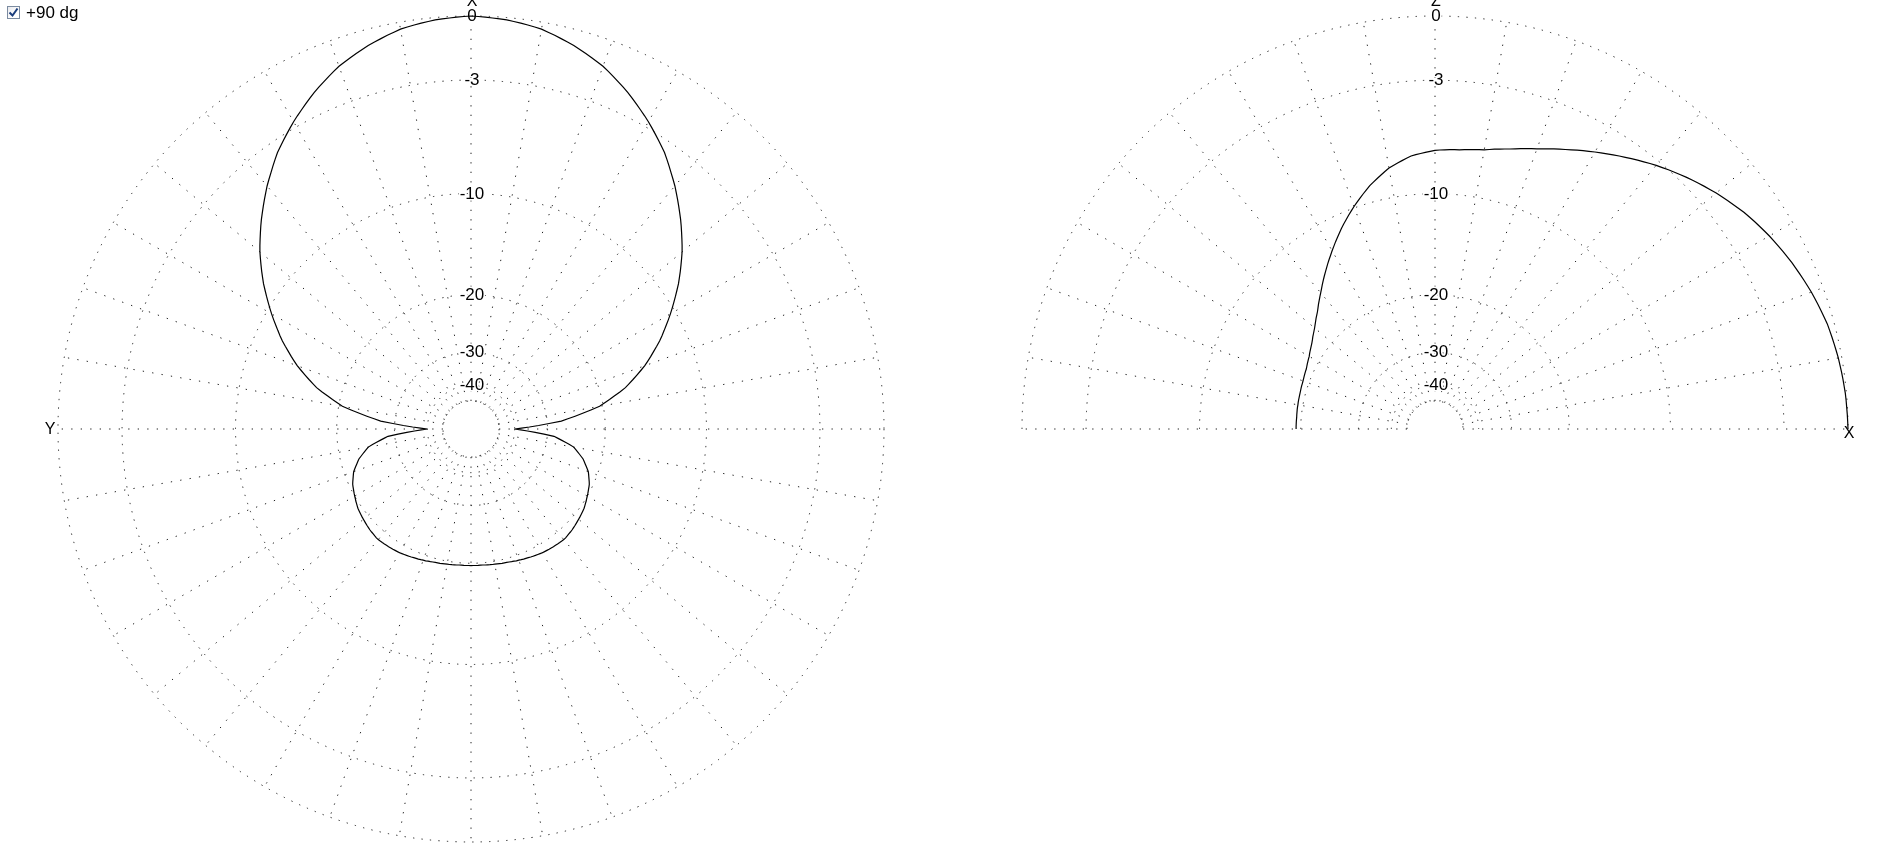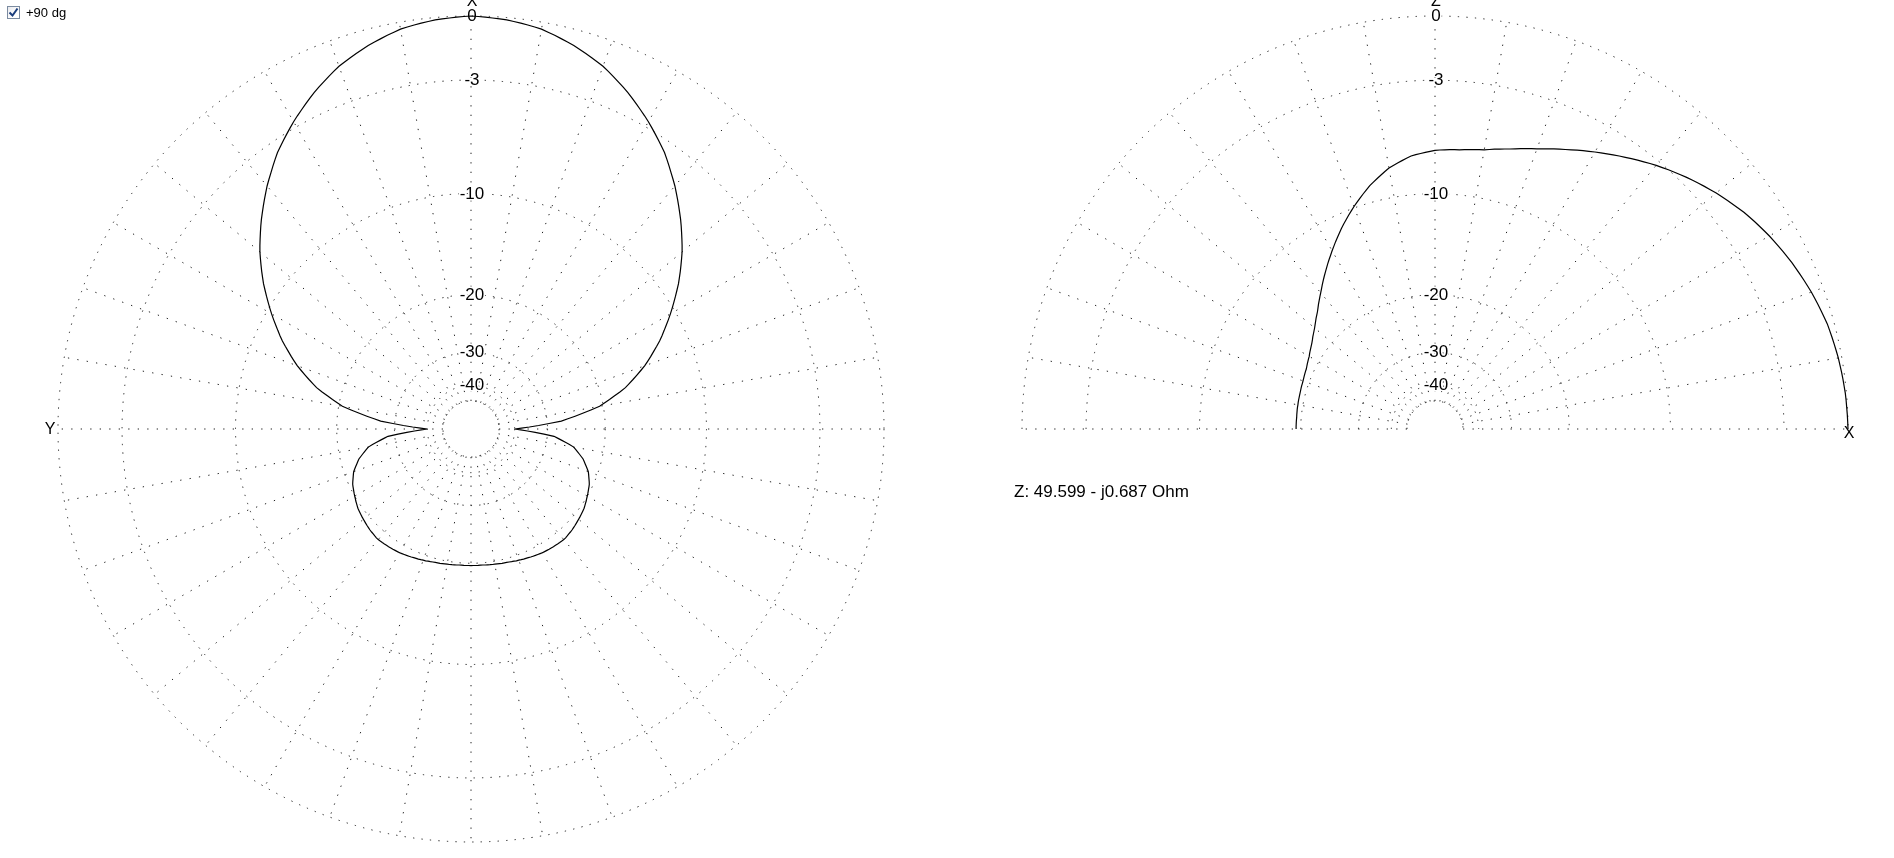--- a/index.html
+++ b/index.html
@@ -3,21 +3,21 @@
 <meta charset="utf-8">
 <style>
   html,body{margin:0;padding:0;background:#fff;}
   body{
     width:1894px;height:858px;position:relative;overflow:hidden;
     font-family:"Liberation Sans", sans-serif;color:#000;
   }
   #plots{position:absolute;left:0;top:0;}
   .chk-row{
     position:absolute;left:7px;top:5px;display:flex;align-items:center;gap:6px;
-    font-size:13px;line-height:15px;
+    font-size:17px;line-height:15px;
   }
   .chk-box{
     width:13px;height:13px;box-sizing:border-box;
     border:1px solid #7b8ba0;background:linear-gradient(135deg,#e9eaee 0%,#ffffff 70%);
     display:inline-flex;align-items:center;justify-content:center;cursor:default;
   }
   .chk-box svg{display:block;}
   .info-block{
     position:absolute;left:1014px;top:434px;
     font-size:17px;line-height:23px;white-space:pre;
@@ -123,15 +123,14 @@
 <div class="chk-row">
   <span class="chk-box" id="chk">
     <svg width="11" height="11" viewBox="0 0 11 11">
       <polyline points="1.5,5.5 4.5,8.5 9.5,1.5" fill="none" stroke="#1a3d7c" stroke-width="2"></polyline>
     </svg>
   </span>
   <span>+90 dg</span>
 </div>
 
 <div class="info-block">
-  <div>Z: 49.599 - j0.687 Ohm</div>
   
 </div>
 
 </body></html>

